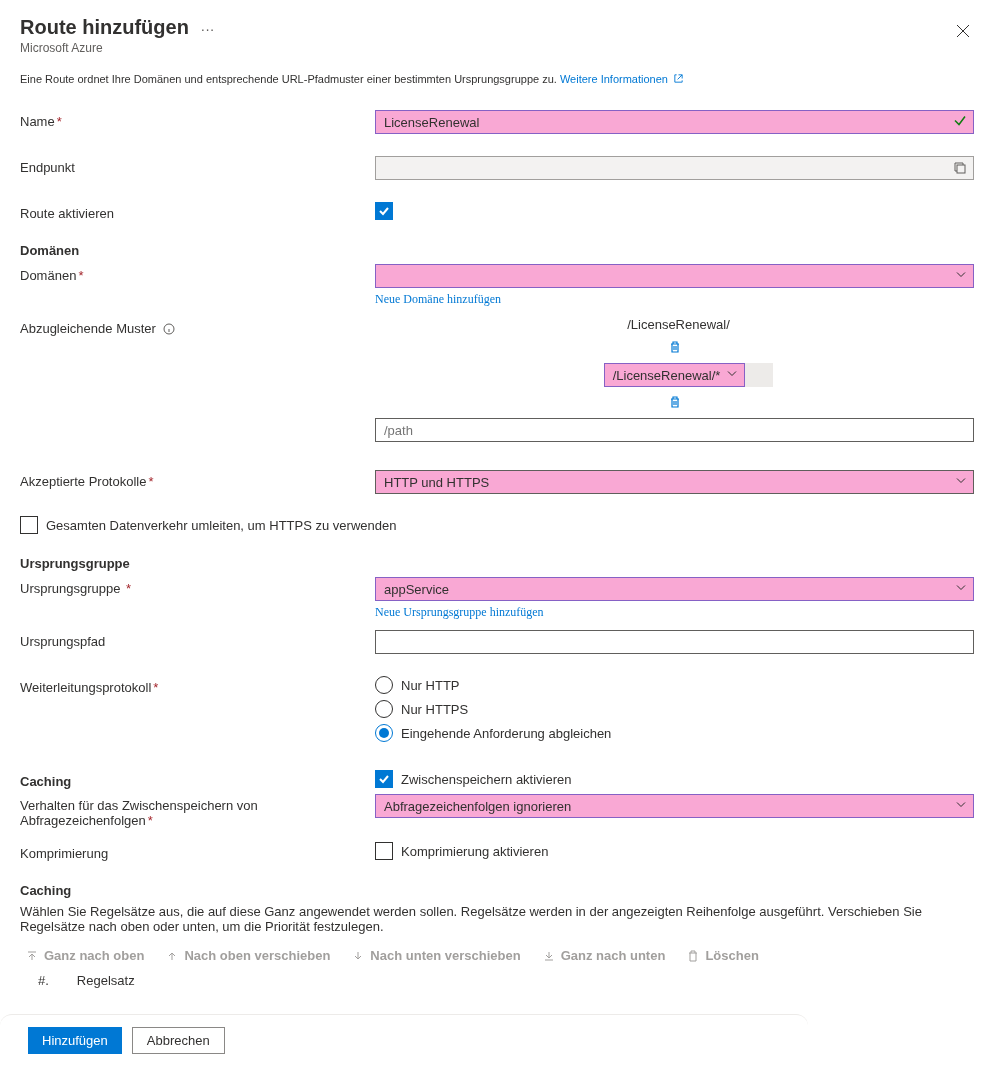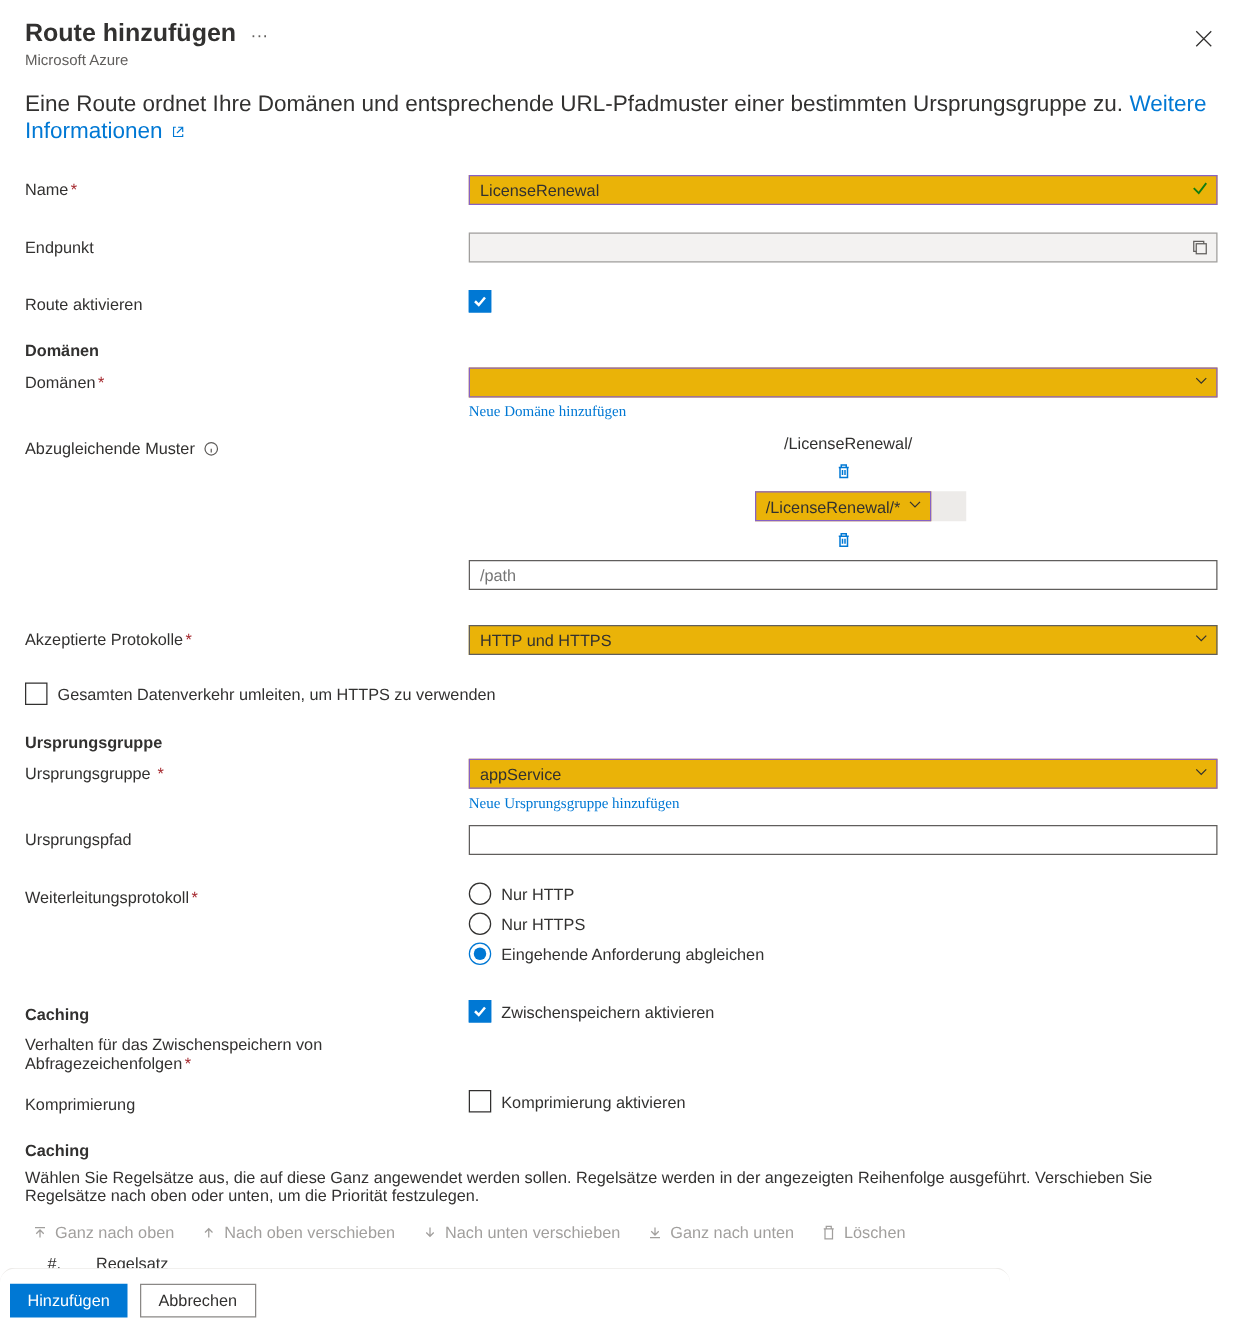--- a/index.html
+++ b/index.html
@@ -11,39 +11,39 @@
   width: 994px;
   position: relative;
 }
 .panel { padding: 16px 20px 70px 20px; }
 .panel-header { position: relative; margin-bottom: 18px; }
 .panel-title { font-size: 20px; font-weight: 600; color: #323130; display: inline-block; }
 .ellipsis-icon { margin-left: 8px; color: #605e5c; font-size: 14px; cursor: pointer; }
 .subtitle { font-size: 12px; color: #605e5c; margin-top: 2px; }
 .close-x { position: absolute; right: 0; top: 4px; cursor: pointer; padding: 4px; }
 .close-x svg { width: 14px; height: 14px; stroke: #323130; }
-.intro { font-size: 18px; color: #323130; margin-bottom: 24px; margin-top: 16px; }
+.intro { font-size: 11px; color: #323130; margin-bottom: 24px; margin-top: 16px; }
 .link { color: #0078d4; cursor: pointer; text-decoration: none; }
 .ext-icon { display: inline-block; vertical-align: -1px; margin-left: 2px; }
 .row { display: flex; align-items: flex-start; margin-bottom: 22px; }
 .label-col { width: 355px; flex-shrink: 0; padding-top: 4px; font-size: 13px; color: #323130; }
 .control-col { flex: 1; }
 .req { color: #a4262c; margin-left: 2px; }
 .info-icon { display: inline-block; margin-left: 4px; vertical-align: -2px; }
 .section-title { font-weight: 600; font-size: 13px; margin-bottom: 6px; }
 .section-block { margin-bottom: 10px; }
 .input-text {
   width: 100%; height: 24px;
   border: 1px solid #605e5c; padding: 0 8px;
   font-size: 13px; font-family: inherit;
   background: #fff;
 }
 .dropdown {
   position: relative; width: 100%; height: 24px;
-  border: 1px solid #605e5c; background: #eab308;
+  border: 1px solid #605e5c; background: #f9a8d4;
   display: flex; align-items: center; padding: 0 24px 0 8px;
   font-size: 13px; cursor: pointer;
 }
 .dropdown.purple { border-color: #8661c5; }
 .dropdown .chev {
   position: absolute; right: 6px; top: 50%; transform: translateY(-50%);
 }
 .dropdown .check-ok {
   position: absolute; right: 6px; top: 50%; transform: translateY(-50%);
 }
@@ -70,28 +70,28 @@
 .radio {
   width: 18px; height: 18px; border: 1px solid #323130; border-radius: 50%;
   display: flex; align-items: center; justify-content: center; flex-shrink: 0;
 }
 .radio.selected { border-color: #0078d4; }
 .radio.selected::after {
   content: ""; width: 10px; height: 10px; border-radius: 50%; background: #0078d4;
 }
 .helper-link { color: #0078d4; font-size: 12px; cursor: pointer; margin-top: 4px; display: inline-block; font-family: Liberation Serif, serif; }
 .rules-desc { font-size: 13px; color: #323130; margin-bottom: 14px; }
-.toolbar { display: flex; gap: 22px; margin-bottom: 10px; padding-left: 6px; }
+.toolbar { display: flex; gap: 22px; margin-bottom: 10px; padding-left: 6px; font-weight: bold; }
 .toolbar-btn { display: flex; align-items: center; gap: 6px; color: #a19f9d; font-size: 13px; cursor: pointer; }
 .toolbar-btn svg { stroke: #a19f9d; }
 .table-head { display: flex; gap: 28px; font-size: 13px; color: #323130; padding-left: 18px; }
 .footer {
   position: fixed; bottom: 0; left: 0; width: 808px;
   border-top: 1px solid #edebe9; background: #fff;
-  padding: 12px 8px; display: flex; gap: 10px; border-radius: 12px;
+  padding: 12px 28px; display: flex; gap: 10px; border-radius: 12px;
 }
 .btn-primary {
   background: #0078d4; color: #fff; border: none;
   padding: 6px 14px; font-size: 13px; font-family: inherit; cursor: pointer;
 }
 .btn-secondary {
   background: #fff; color: #323130; border: 1px solid #8a8886;
   padding: 5px 14px; font-size: 13px; font-family: inherit; cursor: pointer;
 }
 svg.chev-svg { width: 12px; height: 12px; }
@@ -310,20 +310,30 @@
         </div>
         <span>Zwischenspeichern aktivieren</span>
       </div>
     </div>
   </div>
 
   <div class="row" style="margin-bottom:14px;">
     <div class="label-col">
       <span>Verhalten für das Zwischenspeichern von Abfragezeichenfolgen</span><span class="req">*</span>
     </div>
+    <div class="control-col">
+      <div class="dropdown purple">
+        <span>Abfragezeichenfolgen ignorieren</span>
+        <span class="chev">
+          <svg class="chev-svg" viewBox="0 0 12 12" fill="none" stroke="#323130" stroke-width="1">
+              <path d="M2 4 L6 8 L10 4"></path>
+            </svg>
+        </span>
+      </div>
+    </div>
   </div>
 
   <div class="row">
     <div class="label-col">Komprimierung</div>
     <div class="control-col">
       <div class="check-row">
         <div class="checkbox"></div>
         <span>Komprimierung aktivieren</span>
       </div>
     </div>

